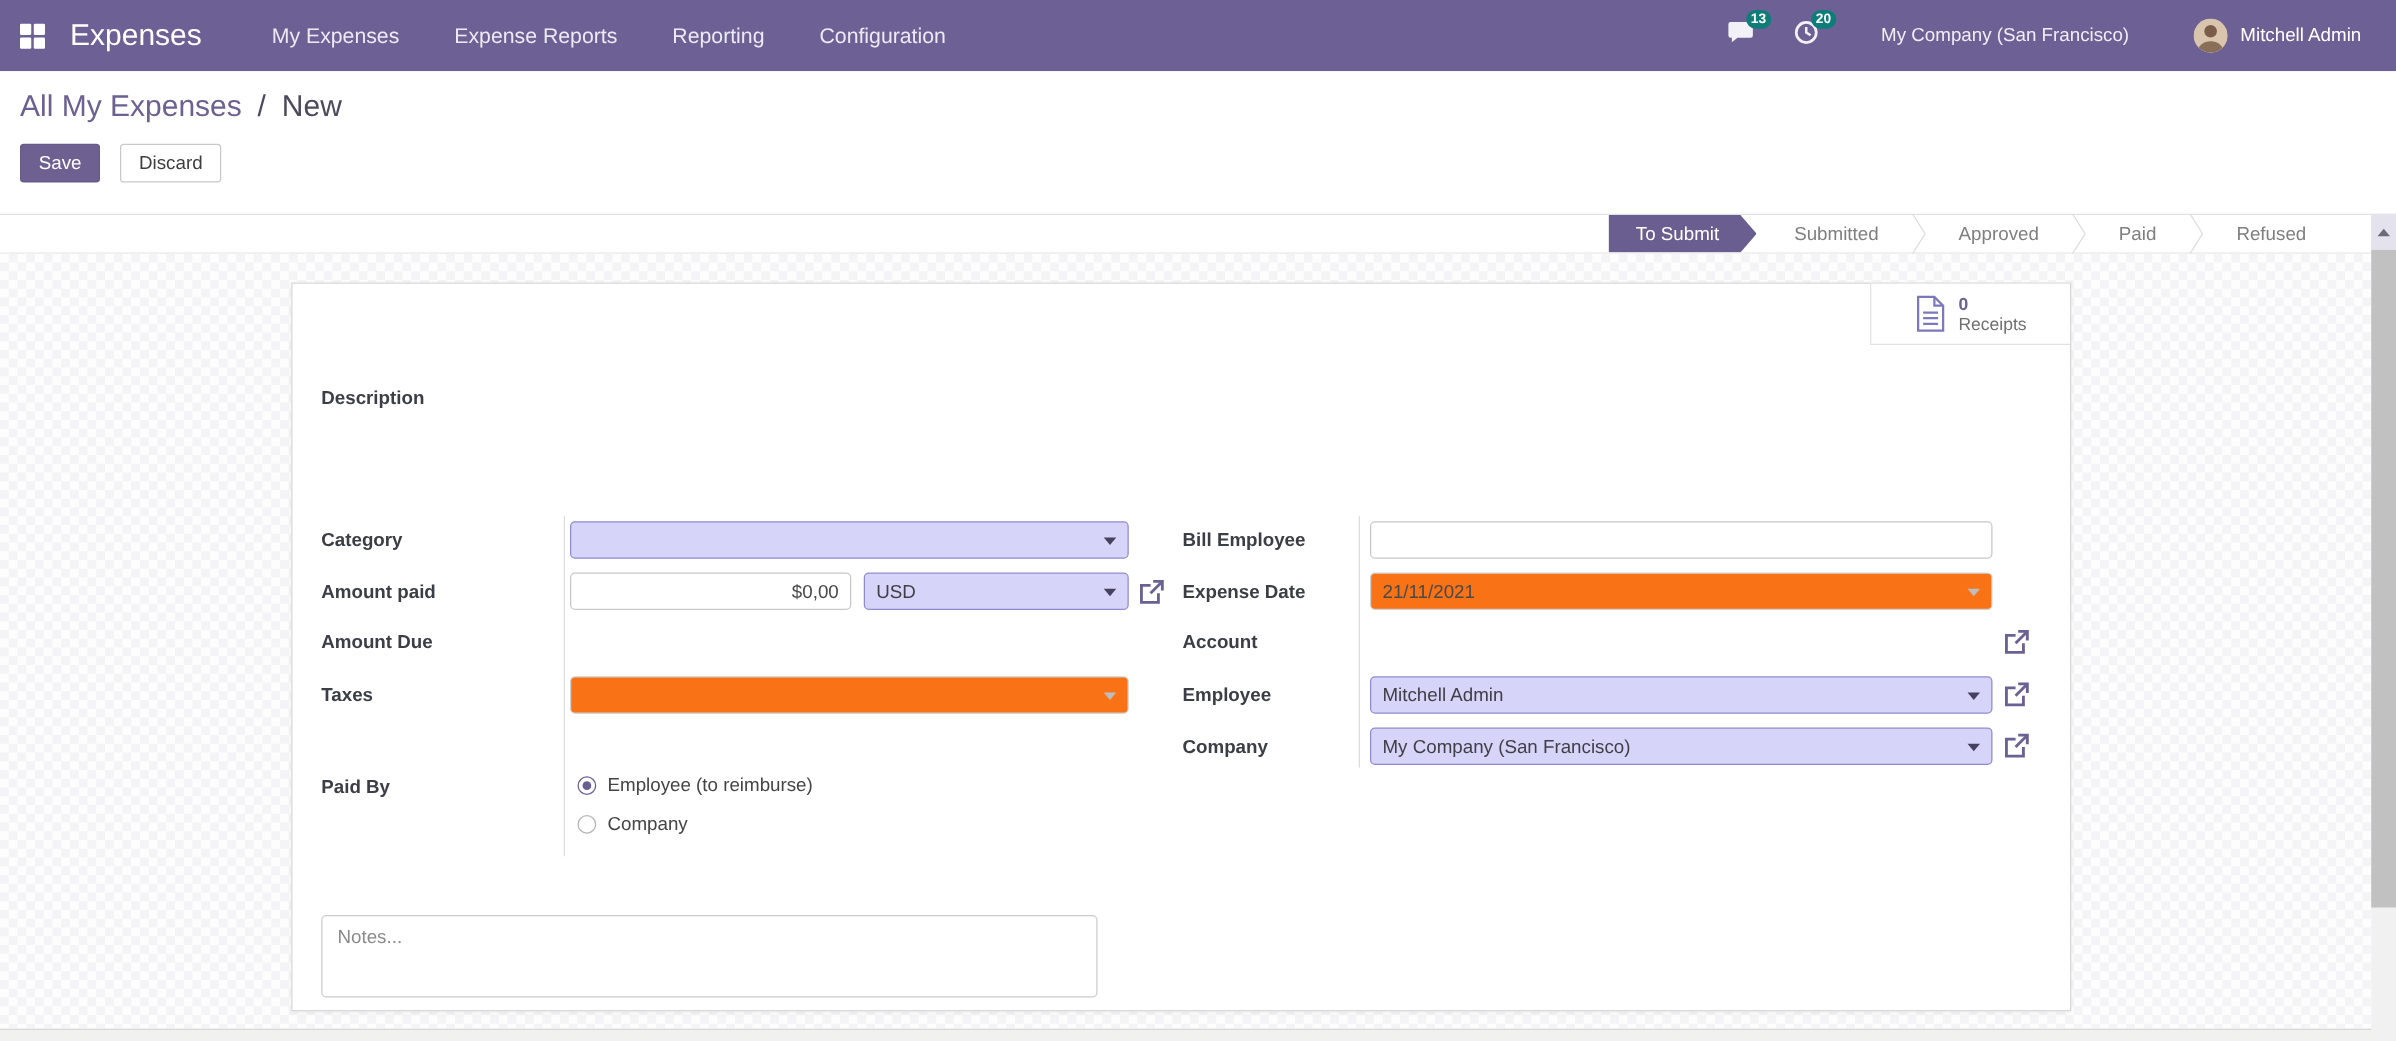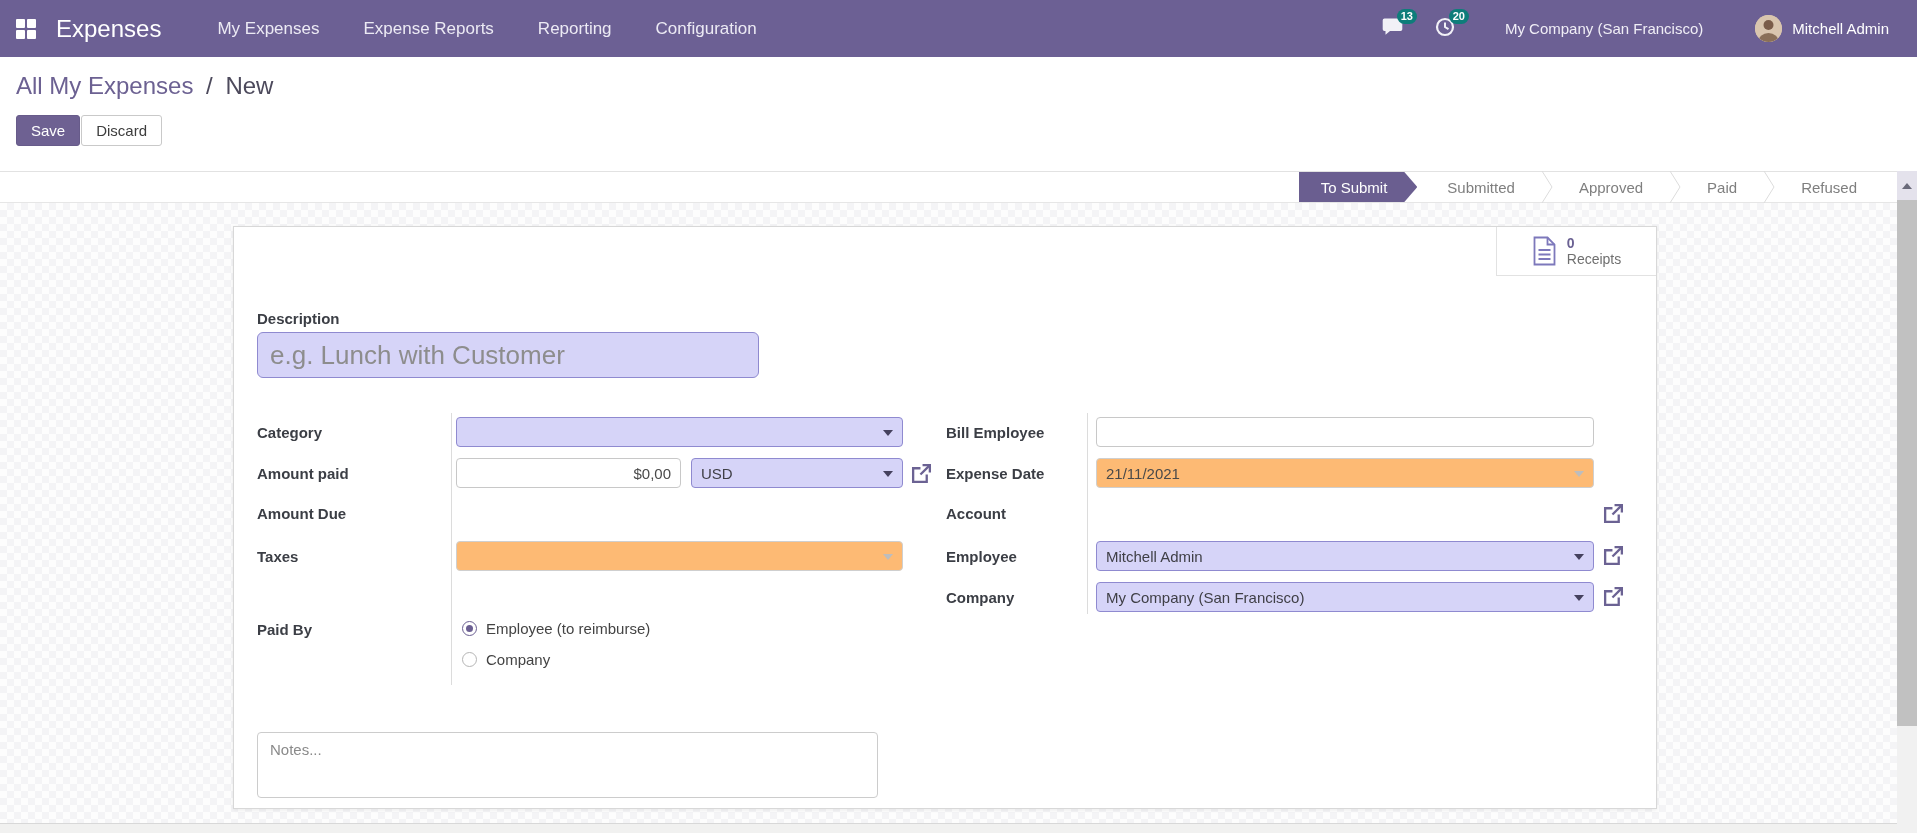--- a/index.html
+++ b/index.html
@@ -23,29 +23,29 @@
   .user-menu { display:flex; align-items:center; gap:10px; cursor:pointer; }
   .avatar { width:27px; height:27px; border-radius:50%; overflow:hidden; background:#d9c5ae; }
   .nav-user { color:#ffffff; font-size:15px; }
 
   
   .control-panel { position:absolute; left:0; top:57px; width:1917px; height:114px; background:#fff; }
   .breadcrumb { position:absolute; left:16px; top:15px; font-size:24px; }
   .breadcrumb .bc-link { color:#6c6192; cursor:pointer; }
   .breadcrumb .bc-sep { color:#4d4a5c; margin:0 6px; }
   .breadcrumb .bc-current { color:#4d4a5c; }
-  .cp-buttons { position:absolute; left:16px; top:58px; display:flex; gap:1px; }
+  .cp-buttons { position:absolute; left:16px; top:58px; display:flex; gap:16px; }
   .btn { font-size:15px; padding:6px 14px; border-radius:3px; cursor:pointer; border:1px solid transparent; }
   .btn-primary { background:#6e6192; color:#fff; border-color:#675b8a; }
   .btn-secondary { background:#fff; color:#3d3d3d; border-color:#c9c9c9; }
 
   
   .statusbar { position:absolute; left:0; top:171px; width:1897px; height:32px;
     background:#fff; border-top:1px solid #e2e2e2; border-bottom:1px solid #e6e6e6;
-    display:flex; align-items:stretch; justify-content:flex-end; padding-right:14px; }
+    display:flex; align-items:stretch; justify-content:flex-end; padding-right:26px; }
   .stage { display:flex; align-items:center; font-size:15px; color:#7f7f7f;
     padding:0 26px; cursor:pointer; white-space:nowrap; }
   .stage.active { background:#6a5e90; color:#fff;
     clip-path:polygon(0 0, calc(100% - 13px) 0, 100% 50%, calc(100% - 13px) 100%, 0 100%);
     padding:0 30px 0 22px; margin-right:4px; }
   .stage-divider { align-self:center; }
 
   
   .content { position:absolute; left:0; top:203px; width:1897px; height:620px;
     background:repeating-conic-gradient(#f4f4f6 0% 25%, #fdfdfd 0% 50%);
@@ -80,21 +80,21 @@
   .desc-input::placeholder { color:#8d8d8d; }
 
   .txt-input { position:absolute; height:30px; background:#fff; border:1px solid #c8c8c8;
     border-radius:4px; font-family:"Liberation Sans", sans-serif; font-size:15px;
     color:#4a4a4a; padding:0 9px; outline:none;text-align:right; }
   .txt-input::placeholder { color:#8a8a8a; }
 
   .sel { position:absolute; height:30px; border-radius:4px; font-size:15px;
     display:flex; align-items:center; padding:0 26px 0 9px; cursor:pointer; }
   .sel-lav { background:#d6d4f8; border:1px solid #8f8ad0; color:#3f3f46; }
-  .sel-white { background:#fdba74; border:1px solid #cfcfcf; color:#4a4a4a; }
+  .sel-white { background:#f97316; border:1px solid #cfcfcf; color:#4a4a4a; }
   .caret { position:absolute; right:9px; top:12px; width:0; height:0;
     border-left:5px solid transparent; border-right:5px solid transparent; }
   .caret-dark { border-top:6px solid #45415e; }
   .caret-gray { border-top:6px solid #bdbdbd; }
 
   .plain-value { position:absolute; font-size:15px; color:#4a4a4a; }
   .ext-link { position:absolute; width:23px; height:23px; cursor:pointer; }
 
   .radio-row { position:absolute; display:flex; align-items:center; gap:9px; cursor:pointer; }
   .radio { width:15px; height:15px; border-radius:50%; background:#fff; position:relative; }
@@ -192,21 +192,20 @@
         <path d="M15.5 1.5 v7 h7" fill="none" stroke="#7d78bb" stroke-width="1.8"></path>
         <path d="M6.5 14 h12 M6.5 18.5 h12 M6.5 23 h12" stroke="#7d78bb" stroke-width="1.8"></path>
       </svg>
       <div>
         <div class="receipts-count">0</div>
         <div class="receipts-label">Receipts</div>
       </div>
     </div>
 
     <div class="field-label" style="left:23px; top:83px;">Description</div>
-    <input class="desc-input" placeholder="e.g. Lunch with Customer" style="">
 
     <div class="group-sep" style="left:217px; top:186px; height:272px;"></div>
     <div class="group-sep" style="left:853px; top:186px; height:201px;"></div>
 
     <div class="field-label" style="left:23px; top:197px;">Category</div>
     <div class="sel sel-lav" style="left:222px; top:190px; width:447px;">
       <span></span>
       <span class="caret caret-dark"></span>
     </div>
 

